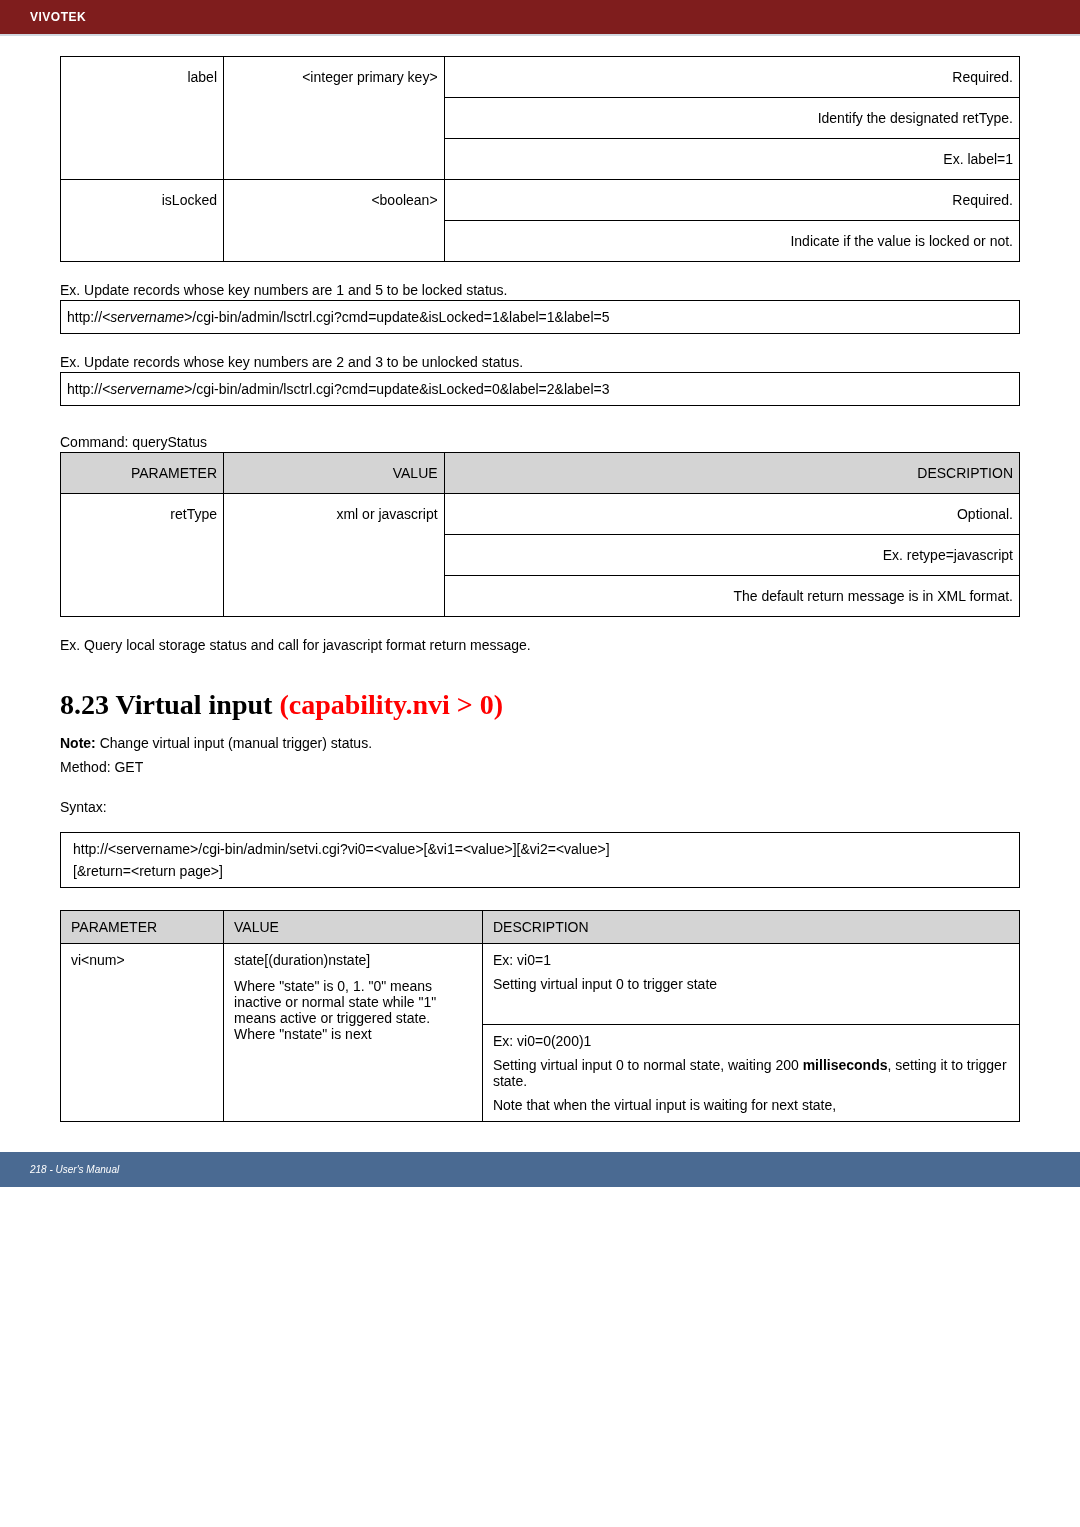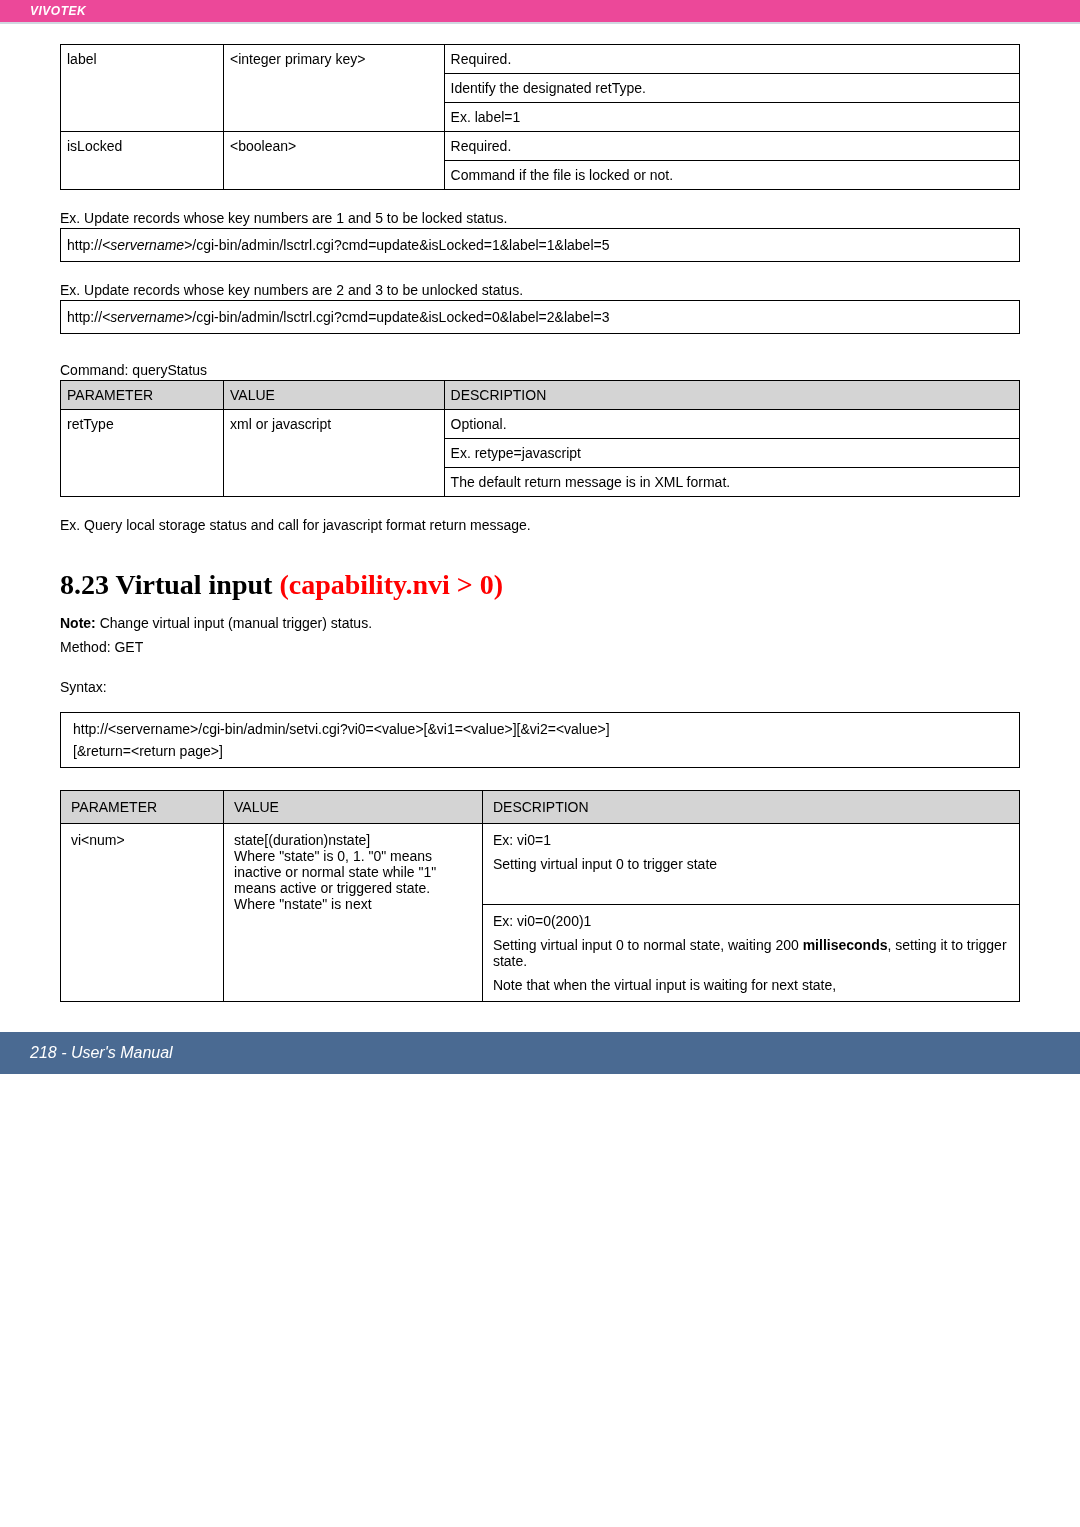--- a/index.html
+++ b/index.html
@@ -4,43 +4,42 @@
 <style>
   * { box-sizing: border-box; margin: 0; padding: 0; }
   body {
     font-family: Verdana, Geneva, sans-serif;
     font-size: 14px;
     color: #000;
     background: #fff;
     width: 1080px;
   }
   .header-bar {
-    background: #ec4899;
+    background: #7f1d1d;
     color: #fff;
-    padding: 4px 30px;
-    font-style: italic;
+    padding: 10px 30px;
     font-weight: bold;
     font-size: 12px;
     letter-spacing: 0.5px;
   }
   .header-underline {
     border-bottom: 2px solid #d0d8e0;
   }
   .content {
     padding: 20px 60px 30px 60px;
   }
   table.param-table {
     width: 100%;
     border-collapse: collapse;
     margin-bottom: 18px;
   }
   table.param-table th, table.param-table td {
     border: 1px solid #000;
-    padding: 6px 6px;
-    text-align: left;
+    padding: 12px 6px;
+    text-align: right;
     vertical-align: top;
     font-size: 14px;
   }
   table.param-table th {
     background: #d4d4d4;
     font-weight: normal;
   }
   table.first-table td { border-top: 1px solid #000; }
   .col-param { width: 17%; }
   .col-value { width: 23%; }
@@ -94,30 +93,30 @@
     vertical-align: top;
     font-size: 14px;
   }
   table.vi-table th {
     background: #d4d4d4;
     font-weight: normal;
   }
   .vi-col-param { width: 17%; }
   .vi-col-value { width: 27%; }
   .vi-col-desc { width: 56%; }
-  .vi-value-block p { }
+  .vi-value-block p { margin-bottom: 10px; }
   .vi-value-block p:last-child { margin-bottom: 0; }
   .vi-desc p { margin-bottom: 8px; }
   .vi-desc p:last-child { margin-bottom: 0; }
   .footer-bar {
     background: #4a6a92;
     color: #fff;
     padding: 12px 30px;
     font-style: italic;
-    font-size: 16px;
+    font-size: 10px;
   }
   .italic-sn { font-style: italic; }
 </style>
 </head>
 <body>
 
 <div class="header-bar">
   <span>VIVOTEK</span>
 </div>
 <div class="header-underline"></div>
@@ -136,21 +135,21 @@
     </tr>
     <tr>
       <td class="col-desc">Ex. label=1</td>
     </tr>
     <tr>
       <td class="col-param" rowspan="2">isLocked</td>
       <td class="col-value" rowspan="2">&lt;boolean&gt;</td>
       <td class="col-desc">Required.</td>
     </tr>
     <tr>
-      <td class="col-desc">Command if the file is locked or not.</td>
+      <td class="col-desc">Indicate if the value is locked or not.</td>
     </tr>
   </tbody>
     </table>
 
   <p class="ex-text">Ex. Update records whose key numbers are 1 and 5 to be locked status.</p>
   <div class="url-box">
     <span>http://</span><span class="italic-sn">&lt;servername&gt;</span><span>/cgi-bin/admin/lsctrl.cgi?cmd=update&amp;isLocked=1&amp;label=1&amp;label=5</span>
   </div>
 
   <p class="ex-text">Ex. Update records whose key numbers are 2 and 3 to be unlocked status.</p>

